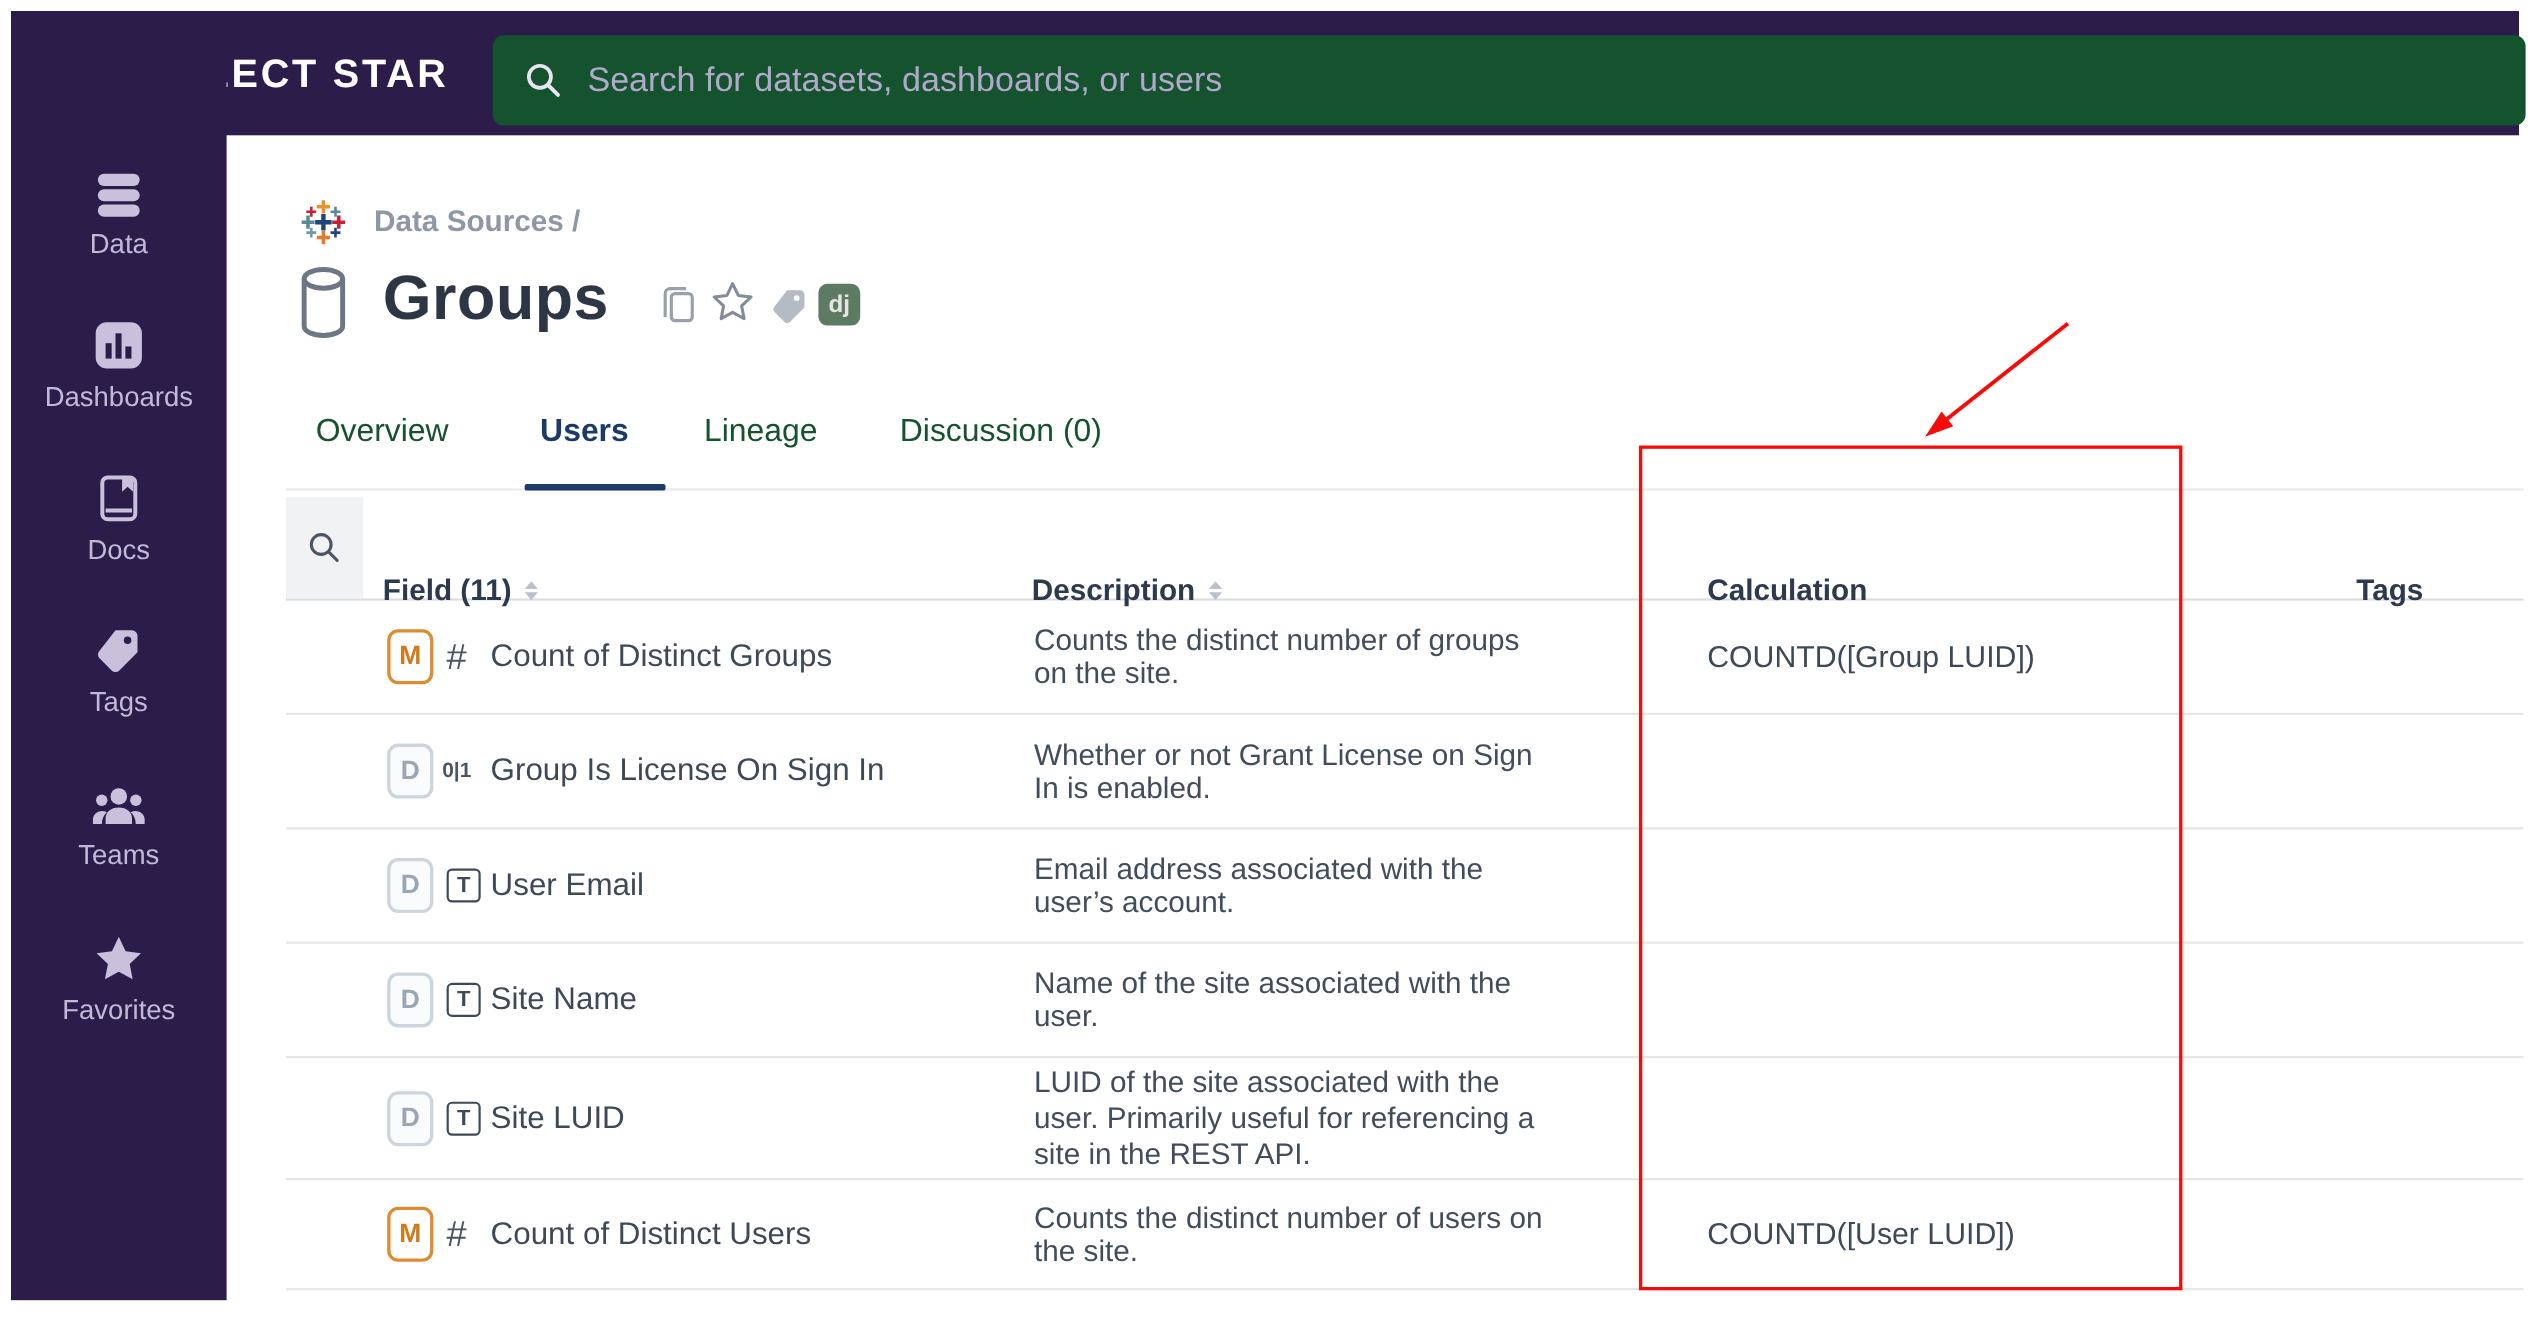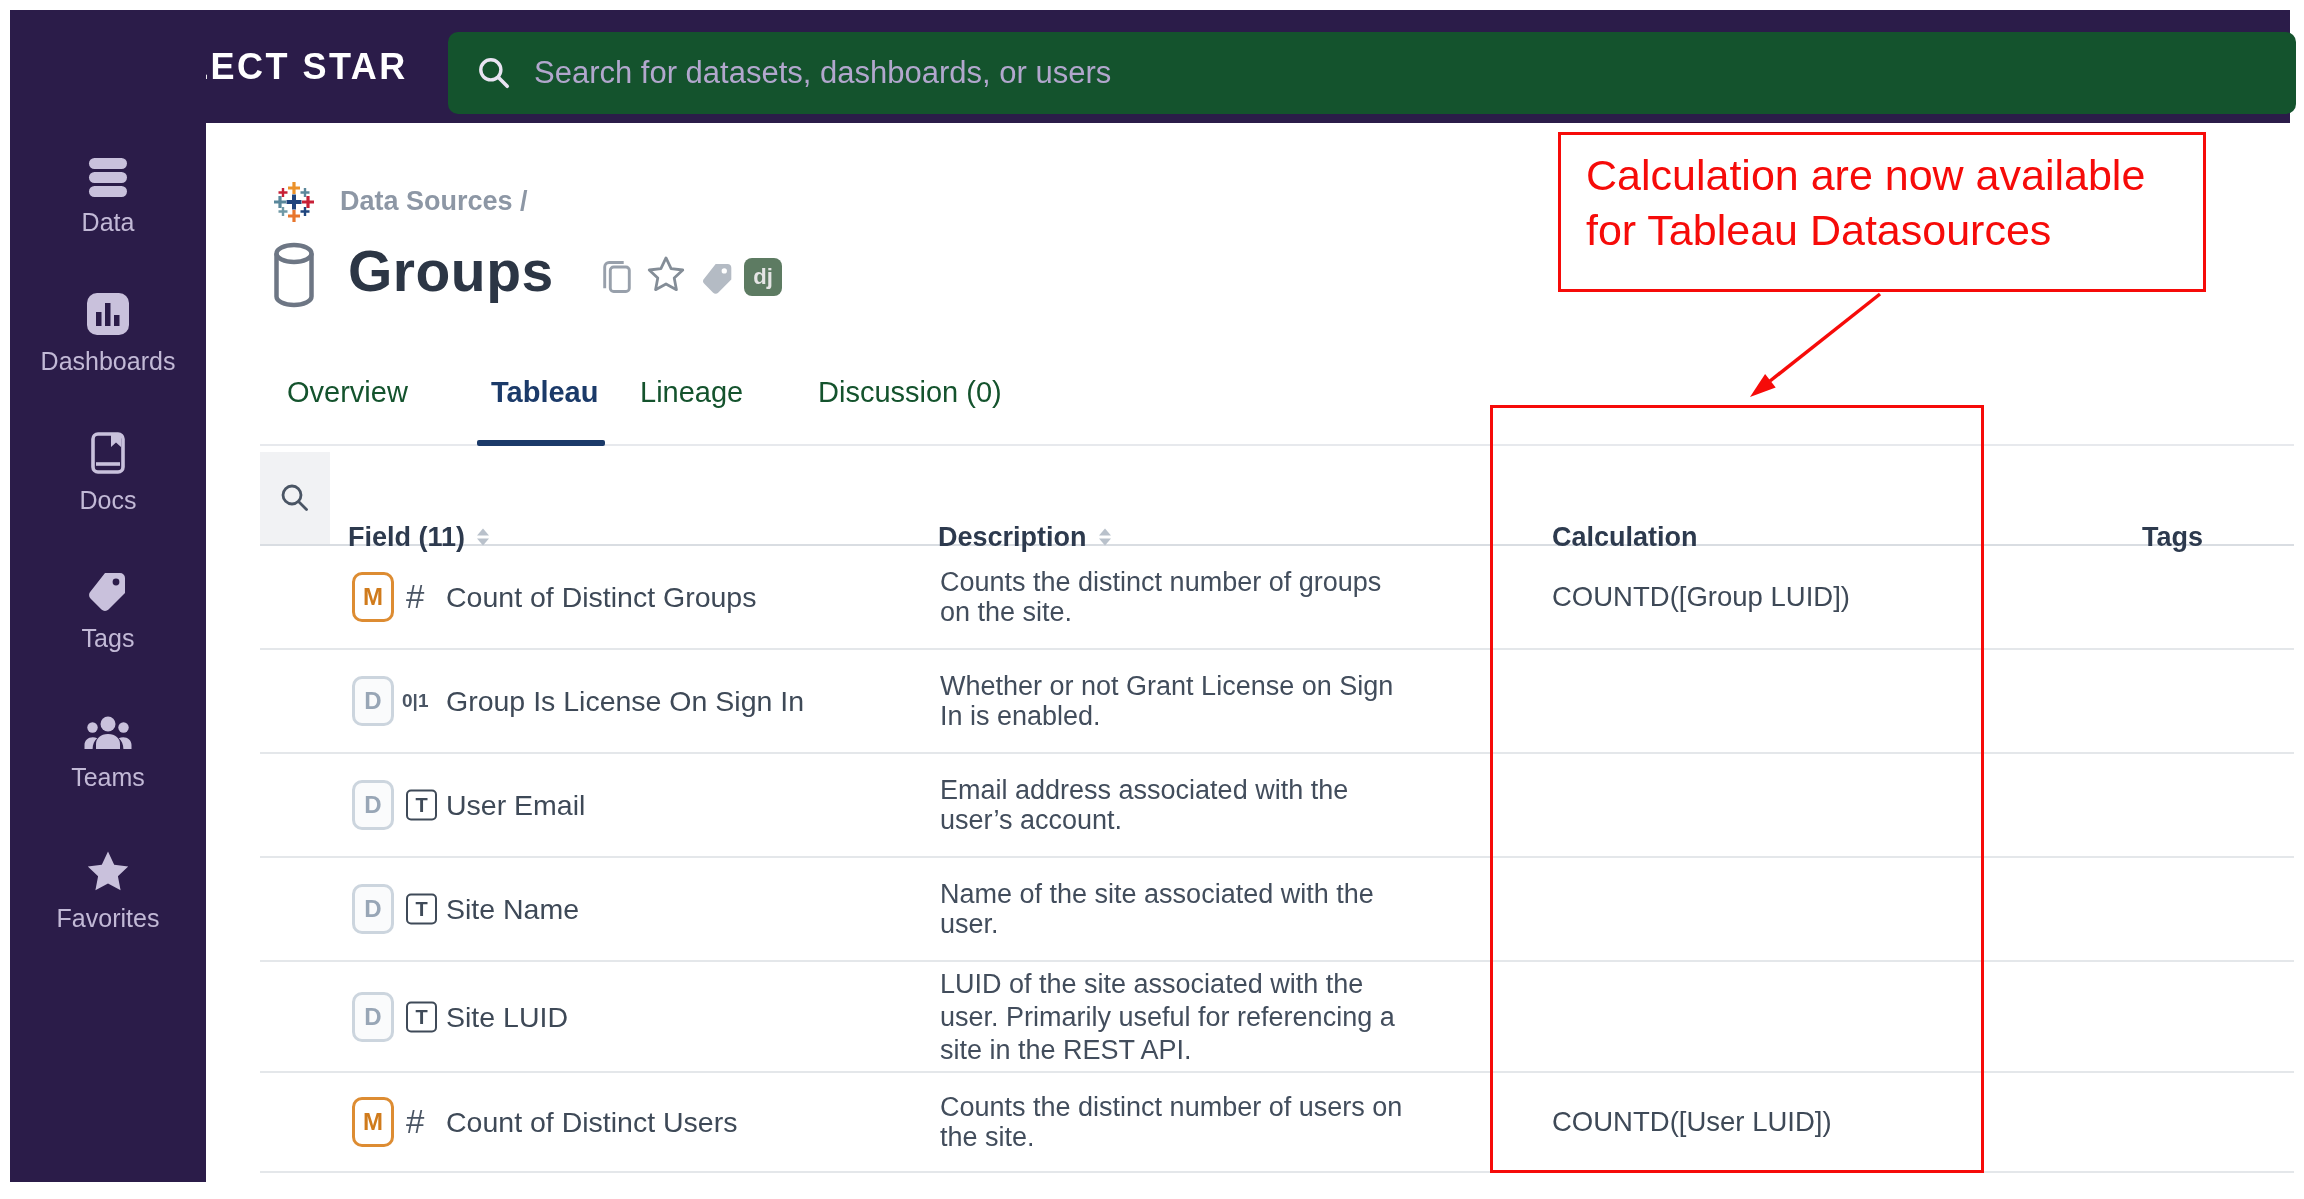--- a/index.html
+++ b/index.html
@@ -236,21 +236,21 @@
   <span class="act" style="left:700px; top:260px;">
     <svg width="36" height="36" viewBox="0 0 46 46">
       <path fill="#b4bbc4" d="M20 5 h15 a5 5 0 0 1 5 5 v15 L23.5 41.5 a5 5 0 0 1 -7 0 L5.5 30.5 a5 5 0 0 1 0 -7 z"></path>
       <circle cx="31" cy="14" r="3.4" fill="#ffffff"></circle>
     </svg>
   </span>
   <span class="dj-badge">dj</span>
 
   <div class="tabs-divider"></div>
   <span class="tab" style="left:287px;">Overview</span>
-  <span class="tab active" style="left:491px;">Tableau</span>
+  <span class="tab active" style="left:491px;">Users</span>
   <span class="tab" style="left:640px;text-align:center;">Lineage</span>
   <span class="tab" style="left:818px;">Discussion (0)</span>
   <div class="tab-underline"></div>
 
   <div class="thead">
     <div class="search-cell">
       <svg width="32" height="32" viewBox="0 0 32 32" fill="none">
         <circle cx="13" cy="13" r="9" stroke="#4a5564" stroke-width="2.8"></circle>
         <line x1="20" y1="20" x2="27.5" y2="27.5" stroke="#4a5564" stroke-width="2.8" stroke-linecap="round"></line>
       </svg>
@@ -322,20 +322,18 @@
   <div class="trow" style="top:1073px; height:100px;">
     <span class="cell badge m">M</span>
     <span class="cell ticon num">#</span>
     <span class="cell fname">Count of Distinct Users</span>
     <span class="cell fdesc">Counts the distinct number of users on
 the site.</span>
     <span class="cell fcalc">COUNTD([User LUID])</span>
   </div>
 
   <div class="red-rect"></div>
-  <div class="callout">Calculation are now available
-for Tableau Datasources</div>
   <svg class="arrow-svg" width="190" height="130" viewBox="0 0 190 130">
     <line x1="162" y1="10" x2="52" y2="97" stroke="#f60b09" stroke-width="3.5"></line>
     <polygon points="32,113 57.7,103.5 47.1,90.1" fill="#f60b09"></polygon>
   </svg>
 
 </div>
 
 </body></html>

